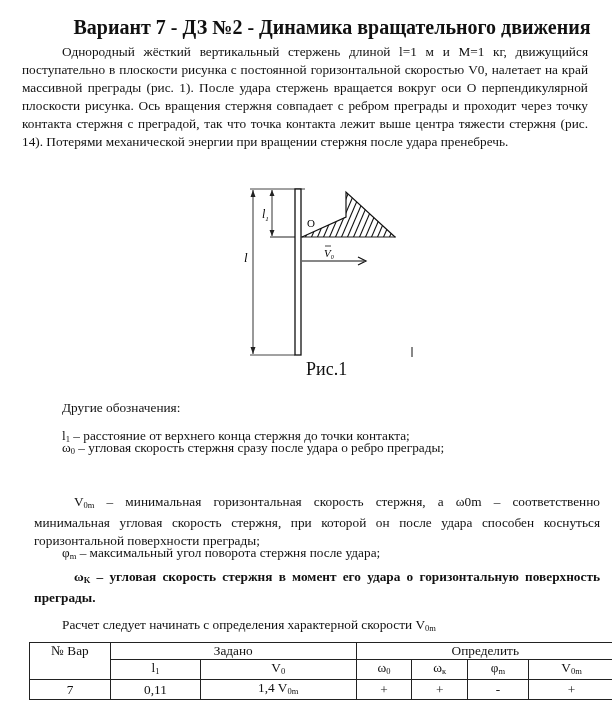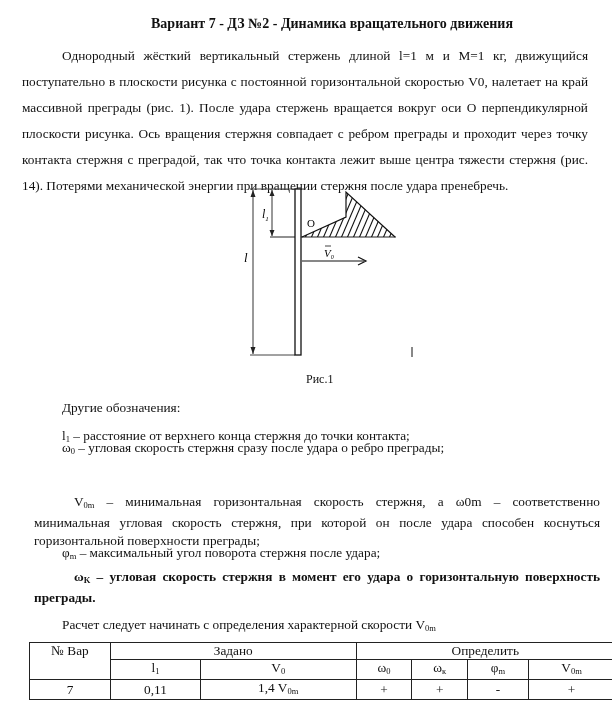--- a/index.html
+++ b/index.html
@@ -1,24 +1,24 @@
 <!DOCTYPE html>
 <html><head>
 <meta charset="utf-8">
 <style>
   html, body { margin: 0; padding: 0; background: #ffffff; }
   body { width: 612px; height: 724px; position: relative; overflow: hidden;
          font-family: "Liberation Serif", serif; color: #111; font-size: 13.3px; }
   .title { position: absolute; top: 16px; left: 0; width: 612px; text-align: center;
-           font-weight: bold; font-size: 14px; padding-left: 52px; box-sizing: border-box; }
-  .para { position: absolute; left: 22px; width: 566px; text-align: justify; line-height: 26px;
+           font-weight: bold; font-size: 20px; padding-left: 52px; box-sizing: border-box; }
+  .para { position: absolute; left: 22px; width: 566px; text-align: justify; line-height: 18px;
           text-indent: 40px; margin: 0; }
   .p1 { top: 43px; }
   .line { position: absolute; left: 62px; white-space: nowrap; line-height: 18px; }
-  .fig-caption { position: absolute; top: 372px; left: 306px; font-size: 12px; text-align: right; }
+  .fig-caption { position: absolute; top: 359px; left: 306px; font-size: 18px; text-align: right; }
   .vm-para { position: absolute; left: 22px; width: 566px; text-align: justify; line-height: 18px;
              text-indent: 40px; margin: 12px; }
   sub { font-size: 8.5px; vertical-align: -2px; }
   table { position: absolute; top: 642px; left: 29px; width: 586px; border-collapse: collapse;
           font-size: 13.3px; padding-left: 40px; }
   td, th { border: 1px solid #222; text-align: center; font-weight: normal; padding: 0; height: 16px; line-height: 16px; }
   svg text { font-family: "Liberation Serif", serif; }
 </style>
 </head>
 <body>

